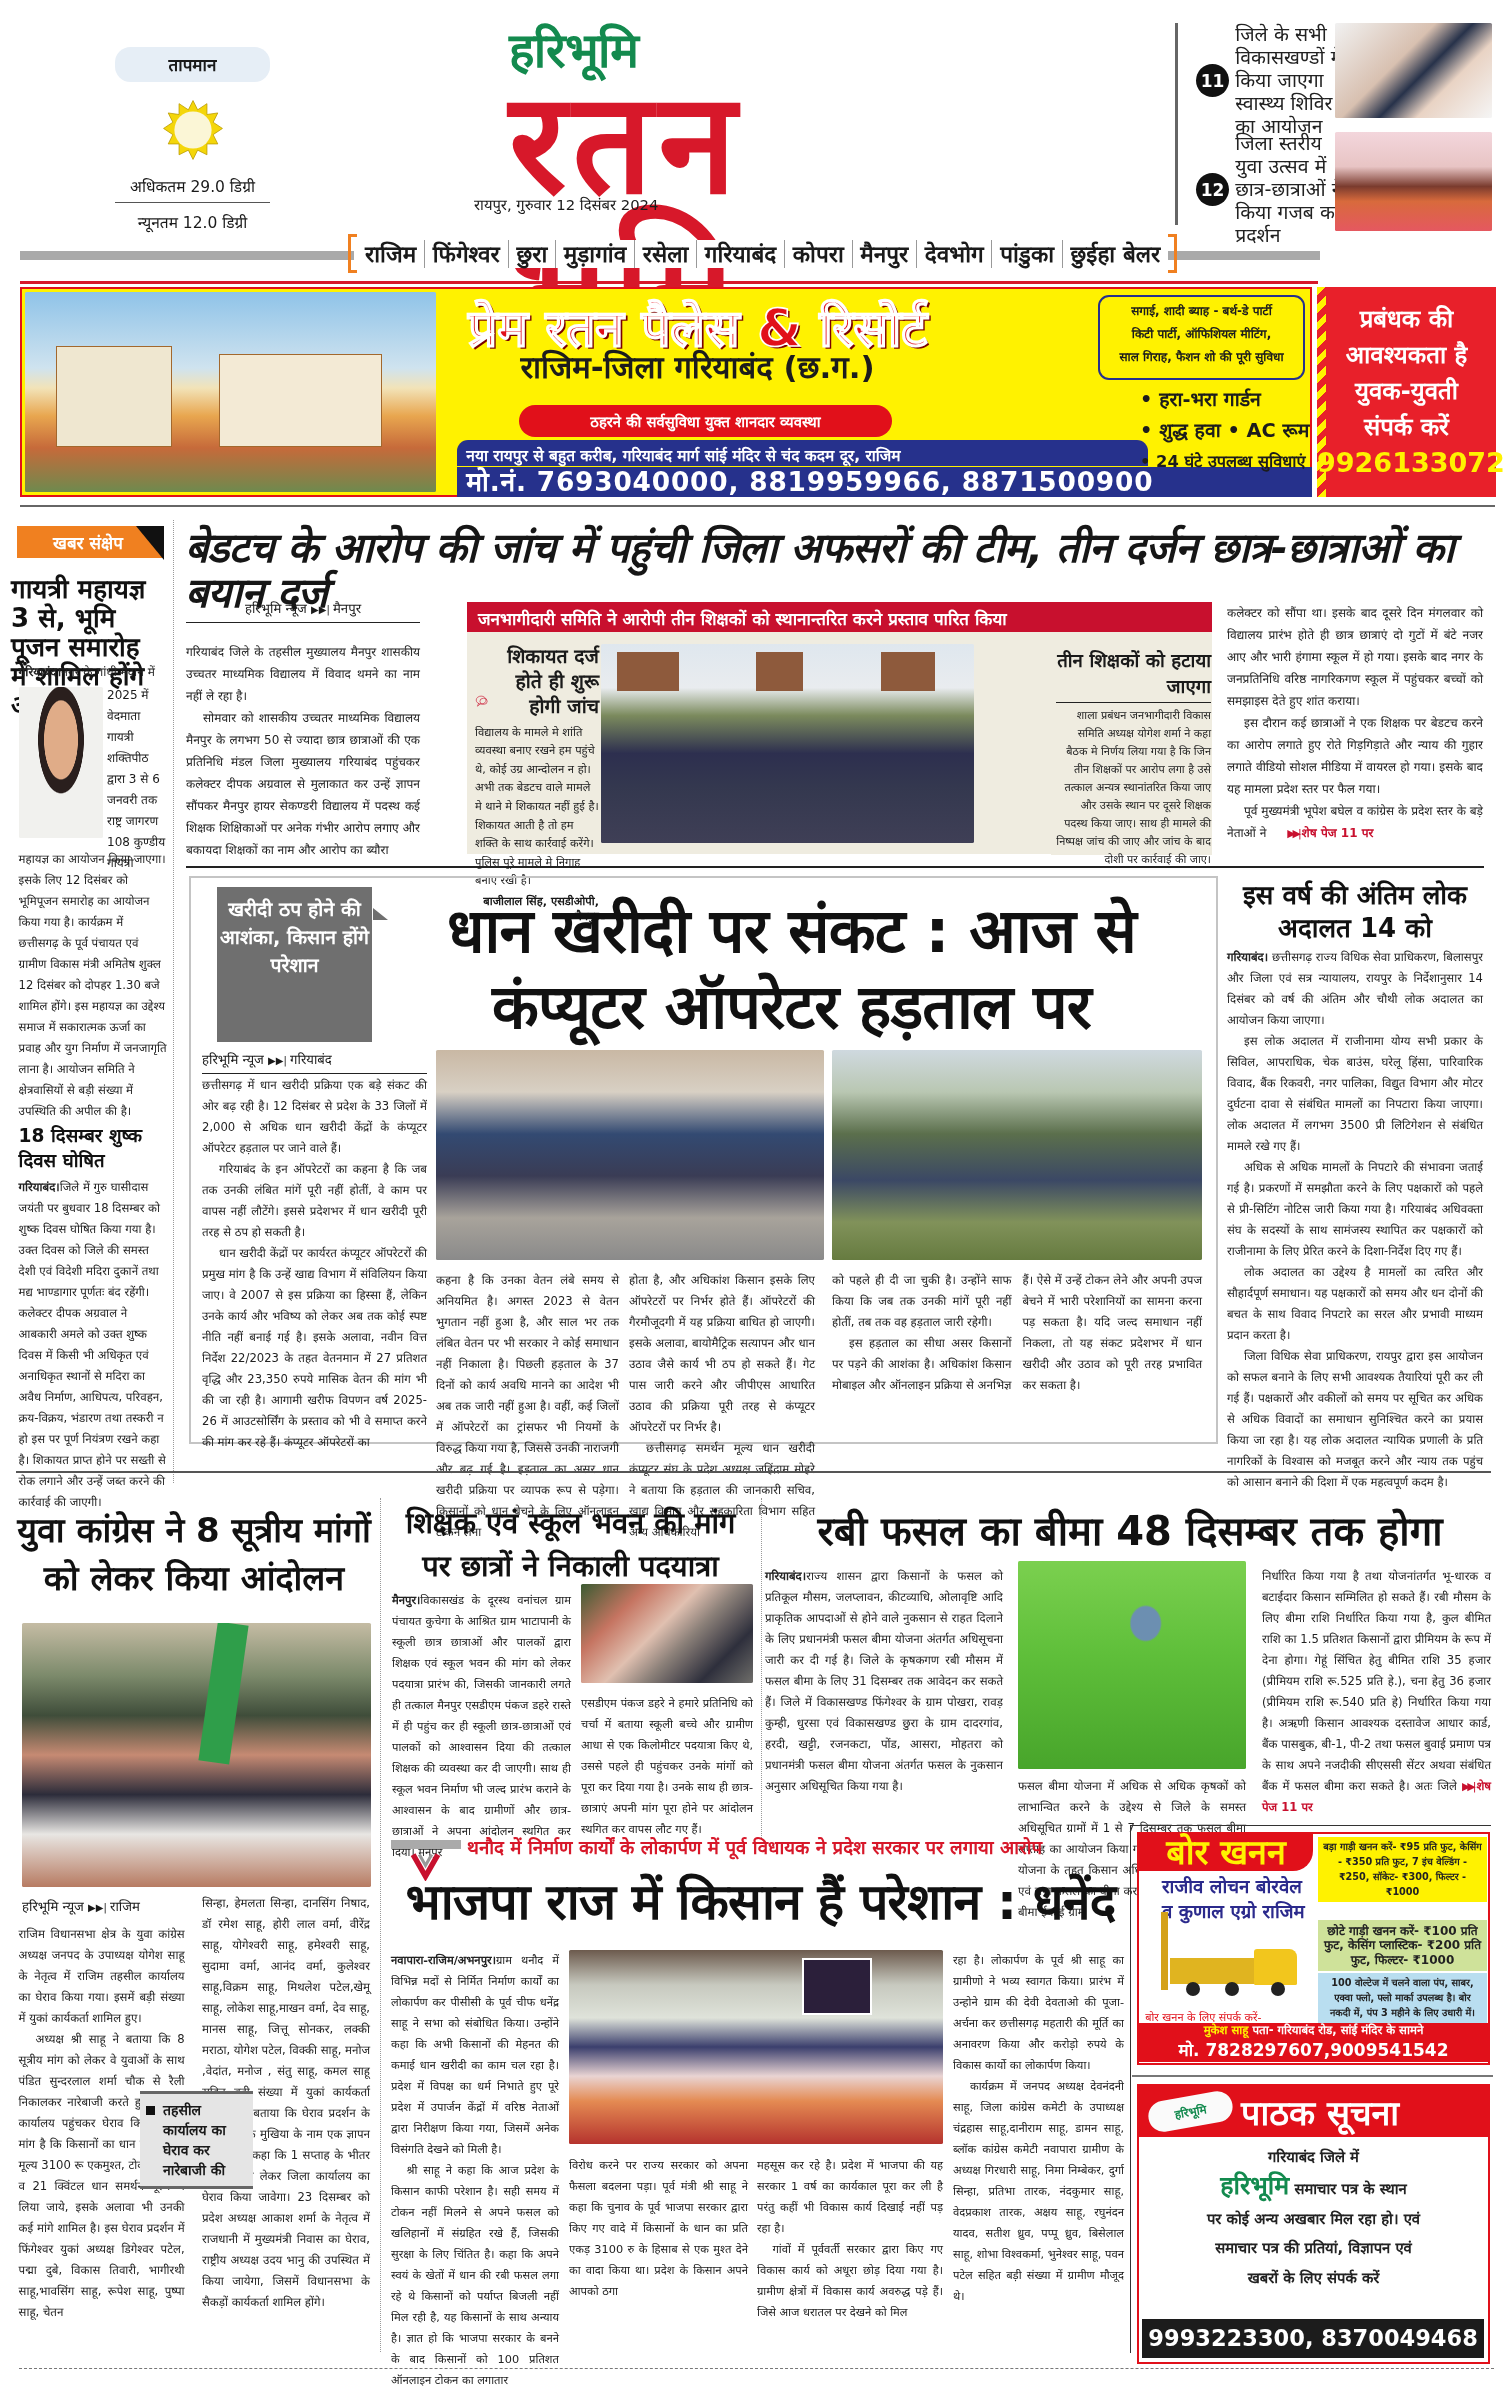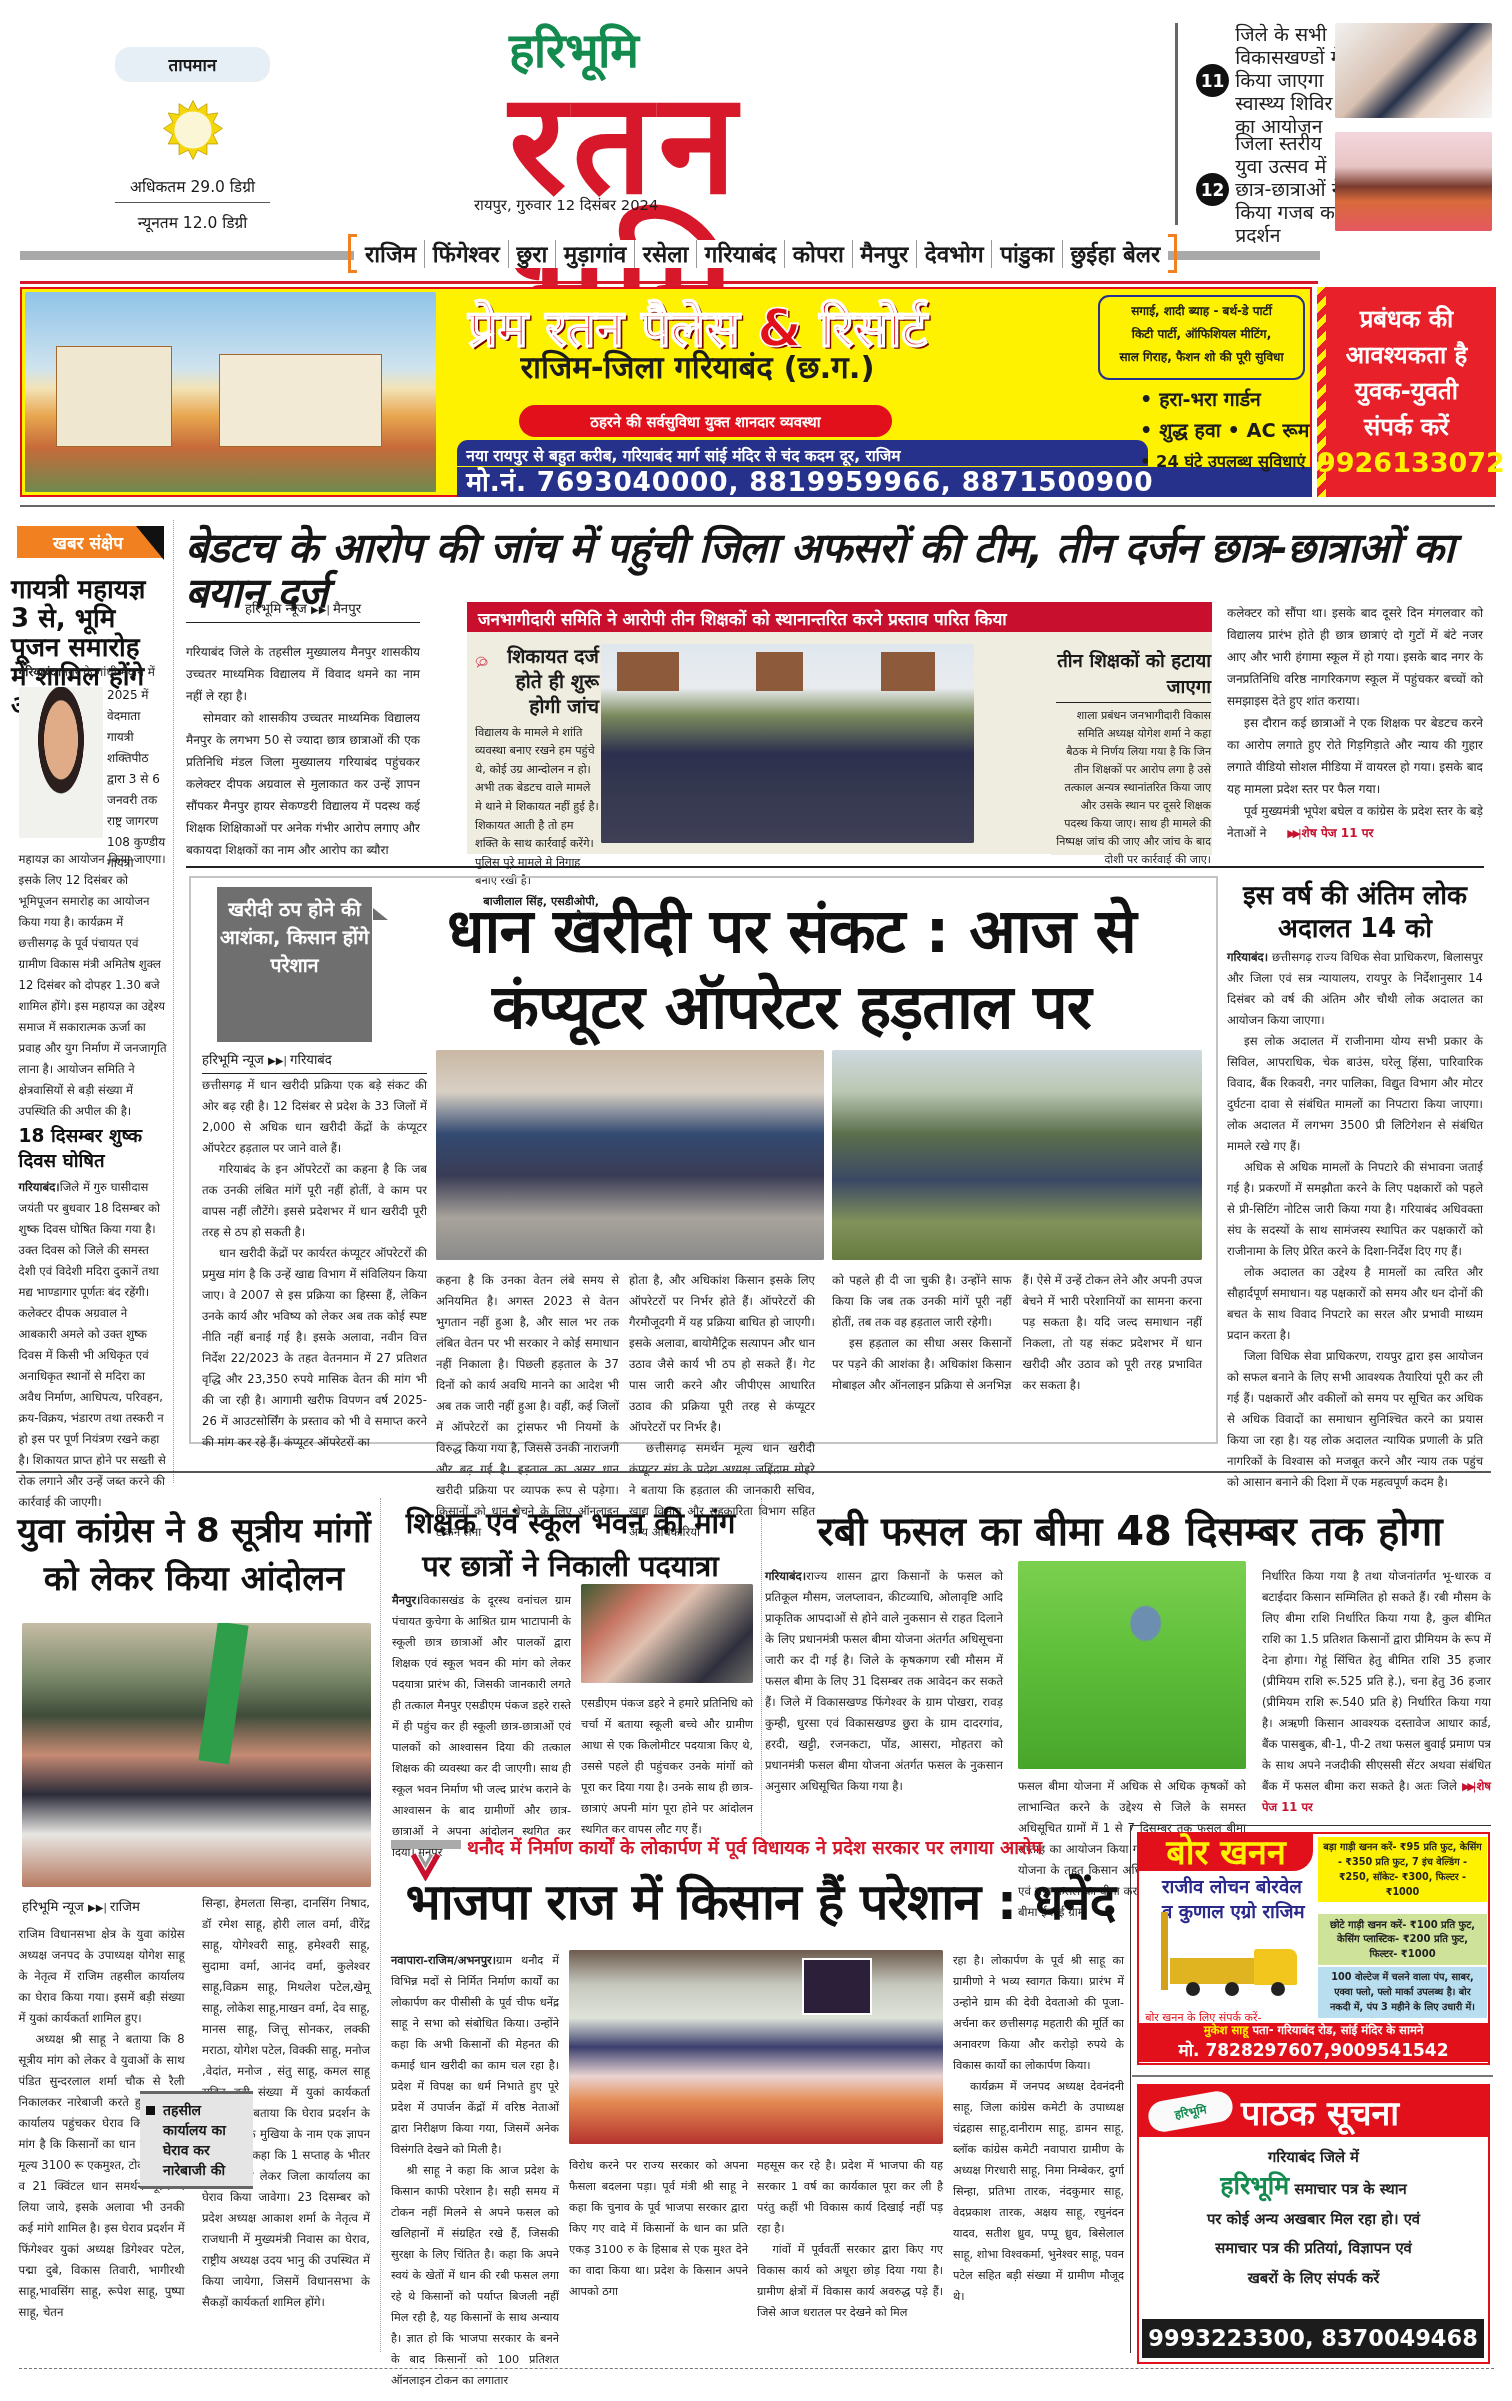--- a/index.html
+++ b/index.html
@@ -199,21 +199,21 @@
   <p>गरियाबंद जिले के तहसील मुख्यालय मैनपुर शासकीय उच्चतर माध्यमिक विद्यालय में विवाद थमने का नाम नहीं ले रहा है।</p>
   <p>सोमवार को शासकीय उच्चतर माध्यमिक विद्यालय मैनपुर के लगभग 50 से ज्यादा छात्र छात्राओं की एक प्रतिनिधि मंडल जिला मुख्यालय गरियाबंद पहुंचकर कलेक्टर दीपक अग्रवाल से मुलाकात कर उन्हें ज्ञापन सौंपकर मैनपुर हायर सेकण्डरी विद्यालय में पदस्थ कई शिक्षक शिक्षिकाओं पर अनेक गंभीर आरोप लगाए और बकायदा शिक्षकों का नाम और आरोप का ब्यौरा</p>
 </div>
 
 <div class="abs beige" style="left:467px;top:602px;width:584px;height:252px;"></div>
 <div class="abs red-strip" style="left:467px;top:602px;width:584px;height:29.5px;">जनभागीदारी समिति ने आरोपी तीन शिक्षकों को स्थानान्तरित करने प्रस्ताव पारित किया</div>
 <div class="abs beige" style="left:1051px;top:632px;width:161px;height:223px;"></div>
 <div class="abs red-strip" style="left:1051px;top:602px;width:161px;height:29.5px;"></div>
 
 <div class="abs" style="left:475px;top:644px;width:124px;">
-  <div style="display:flex;align-items:flex-start;gap:9px;">
+  <div style="display:flex;align-items:flex-end;gap:9px;">
     <svg width="36" height="36" viewBox="0 0 46 46">
       <ellipse cx="20" cy="20" rx="16" ry="13" fill="none" stroke="#c8102e" stroke-width="2"></ellipse>
       <ellipse cx="28" cy="24" rx="12" ry="10" fill="none" stroke="#c8102e" stroke-width="2"></ellipse>
       <path d="M12 30 L8 40 L18 32" fill="none" stroke="#c8102e" stroke-width="2"></path>
     </svg>
     <div class="quote-hd">शिकायत दर्ज होते ही शुरू होगी जांच</div>
   </div>
   <div class="quote-body" style="margin-top:4.7px;">विद्यालय के मामले मे शांति व्यवस्था बनाए रखने हम पहुंचे थे, कोई उग्र आन्दोलन न हो। अभी तक बेडटच वाले मामले मे थाने मे शिकायत नहीं हुई है।शिकायत आती है तो हम शक्ति के साथ कार्रवाई करेंगे। पुलिस पूरे मामले मे निगाह बनाए रखी है।</div>
   <div style="font-weight:bold;font-size:11.3px;text-align:right;margin-top:1.6px;">बाजीलाल सिंह, एसडीओपी, मैनपुर</div>
 </div>
@@ -349,21 +349,21 @@
     <div class="abs" style="left:6.2px;top:-23px;width:7.8px;height:78px;background:#d4a11a;"></div>
     <div class="abs" style="left:15.5px;top:23px;width:85px;height:26.4px;background:#e0b420;"></div>
     <div class="abs" style="left:99px;top:14px;width:43px;height:36px;background:#f2c61d;border-radius:3.1px 7.8px 1.6px 1.6px;"></div>
     <div class="abs" style="left:31px;top:47px;width:14px;height:14px;border-radius:50%;background:#222;"></div>
     <div class="abs" style="left:70px;top:47px;width:14px;height:14px;border-radius:50%;background:#222;"></div>
     <div class="abs" style="left:116px;top:47px;width:14px;height:14px;border-radius:50%;background:#222;"></div>
   </div>
   <div class="abs bore-contact" style="left:6.2px;top:175px;width:171px;font-size:11px;">बोर खनन के लिए संपर्क करें-</div>
   <div class="abs" style="left:179px;top:3.1px;width:169px;">
     <div class="bore-price" style="background:#fff200;font-size:9.7px;line-height:14.8px;">बड़ा गाड़ी खनन करें- ₹95 प्रति फुट, केसिंग - ₹350 प्रति फुट, 7 इंच वेल्डिंग - ₹250, सॉकेट- ₹300, फिल्टर - ₹1000</div>
-    <div class="bore-price" style="background:#cfe29a;font-size:10px;line-height:14.8px;margin-top:12px;">छोटे गाड़ी खनन करें- ₹100 प्रति फुट, केसिंग प्लास्टिक- ₹200 प्रति फुट, फिल्टर- ₹1000</div>
+    <div class="bore-price" style="background:#cfe29a;font-size:12px;line-height:14.8px;margin-top:18px;">छोटे गाड़ी खनन करें- ₹100 प्रति फुट, केसिंग प्लास्टिक- ₹200 प्रति फुट, फिल्टर- ₹1000</div>
     <div class="bore-price" style="background:#b9def0;font-size:9.7px;line-height:14.8px;margin-top:2.3px;">100 वोल्टेज में चलने वाला पंप, साबर, एक्वा फ्लो, फ्लो मार्का उपलब्ध है। बोर नकदी में, पंप 3 महीने के लिए उधारी में।</div>
   </div>
   <div class="abs bore-footer" style="left:0;top:189px;width:349px;height:39px;">
     <div style="font-size:11.6px;line-height:15.5px;"><span style="color:#fff200;">मुकेश साहू</span> <span>पता- गरियाबंद रोड, सांई मंदिर के सामने</span></div>
     <div style="font-size:17px;line-height:22px;font-weight:900;">मो. 7828297607,9009541542</div>
   </div>
 </div>
 
 <div class="abs" style="left:1132px;top:2075px;width:361px;height:1.6px;background:#777;"></div>
 

